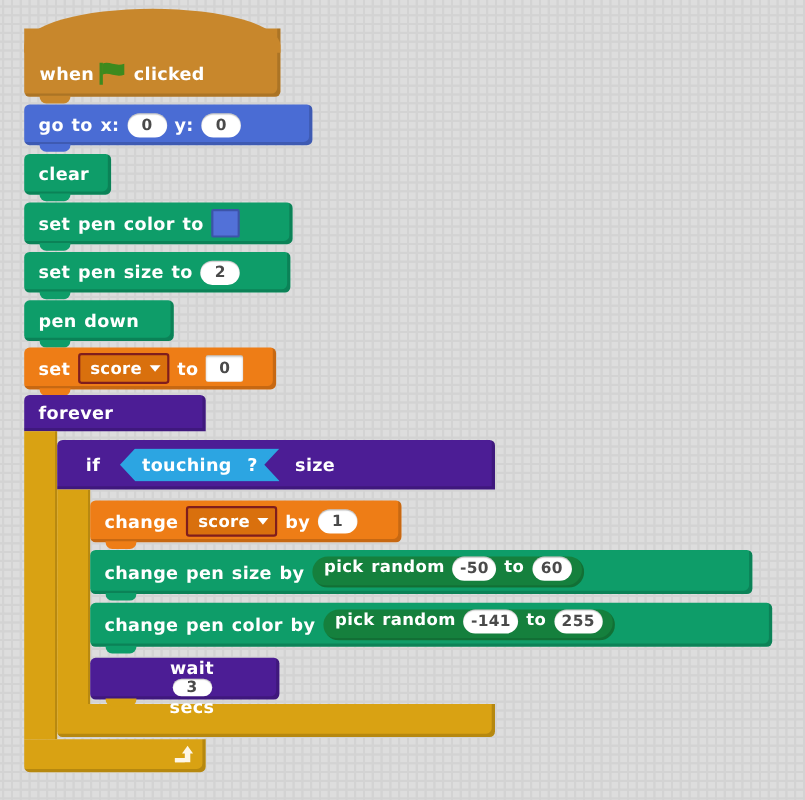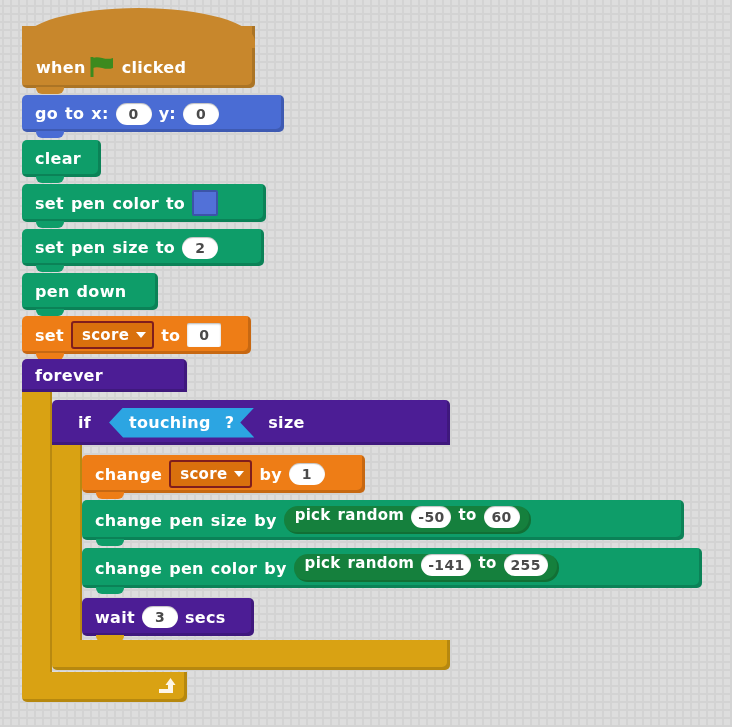--- a/index.html
+++ b/index.html
@@ -238,21 +238,21 @@
     width: 398px; height: 30px;
     background: #d9a213;
     border-radius: 0 0 5px 5px;
     box-shadow: inset -3px -3px 0 0 rgba(0,0,0,.16);
   }
 
   
   #chgvar   { left: 82px; top: 455px; width: 283px; height: 38px; padding-left: 13px; }
   #chgshade { left: 82px; top: 500px; width: 602px; height: 40px; padding-left: 13px; }
   #chgcolor { left: 82px; top: 548px; width: 620px; height: 40px; padding-left: 13px; }
-  #wait     { left: 82px; top: 598px; width: 172px; height: 38px; padding-left: 13px; }
+  #wait     { left: 82px; top: 598px; width: 172px; height: 38px; padding-left: 13px; flex-direction: column; }
 </style>
 </head>
 <body>
 
 <div id="canvas">
 
   <div class="blk c-hat" id="hat">
     <div class="hat-inner">
       <span class="lbl">when</span>
       <span class="flag">

